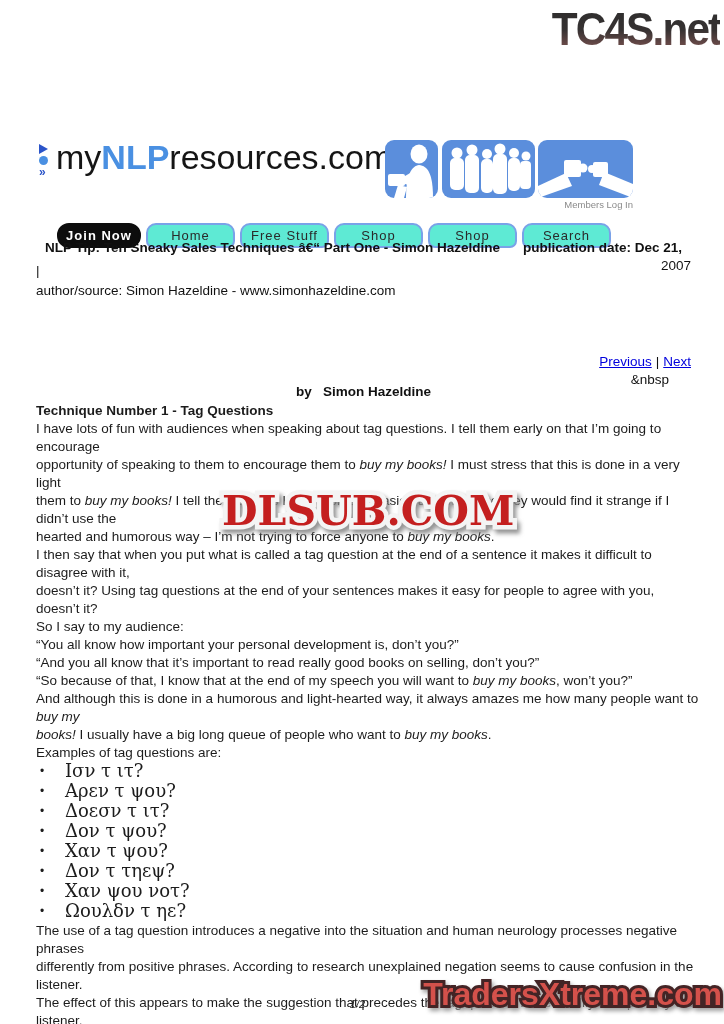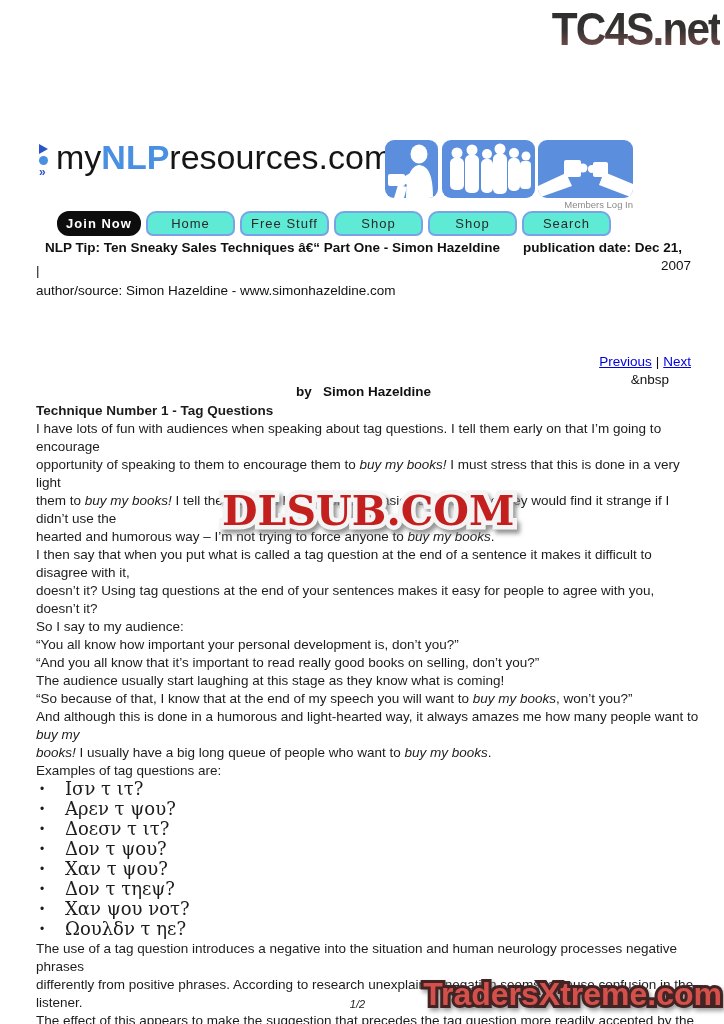--- a/index.html
+++ b/index.html
@@ -21,21 +21,21 @@
   .brand-text .nlp { color:#4a90e2; font-weight:bold; }
   .tagline { position:absolute; left:42px; top:183px; font-size:15.5px; color:#3d3d3d; letter-spacing:0.2px; white-space:nowrap; }
   .tagline .sep { color:#4a90e2; font-weight:bold; margin:0 5px; }
 
   
   .tile { position:absolute; top:140px; height:58px; background:#5b8edc; border-radius:9px; overflow:hidden; }
   .tile svg { display:block; width:100%; height:100%; }
   .members { position:absolute; top:199px; left:538px; width:95px; text-align:right; font-size:9.5px; color:#8a8a8a; }
 
   
-  .nav { position:absolute; left:57px; top:211px; height:25px; display:flex; gap:5px; }
+  .nav { position:absolute; left:57px; top:223px; height:25px; display:flex; gap:5px; }
   .tab { width:89px; height:25px; border:2px solid #7aa2e8; border-radius:10px 10px 7px 7px; background:#5eead4;
          font-size:13px; color:#2a2a2a; letter-spacing:1px; text-align:center; line-height:21px; text-decoration:none; display:block; }
   .tab.active { width:84px; background:#0d0d0d; border-color:#0d0d0d; color:#fff; font-weight:bold; border-radius:12px; }
 
   
   .titleblock { position:absolute; left:36px; top:239px; width:655px; font-size:13.5px; line-height:18px; color:#111; }
   .titleblock .l1 { text-align:center; white-space:nowrap; }
   .titleblock .l2 { text-align:right; }
   .titleblock b { font-weight:bold; }
   .titleblock .pub { margin-left:23px; font-weight:bold; }
@@ -151,21 +151,20 @@
     <div>
         <div class="t-line"><span>I have lots of fun with audiences when speaking about tag questions. I tell them early on that I’m going to encourage</span></div>
         <div class="t-line"><span>opportunity of speaking to them to encourage them to </span><em>buy my books!</em><span> I must stress that this is done in a very light</span></div>
         <div class="t-line"><span>them to </span><em>buy my books!</em><span> I tell them that as I speak on persuasion and influence they would find it strange if I didn’t use the</span></div>
         <div class="t-line"><span>hearted and humorous way – I’m not trying to force anyone to </span><em>buy my books</em><span>.</span></div>
         <div class="t-line"><span>I then say that when you put what is called a tag question at the end of a sentence it makes it difficult to disagree with it,</span></div>
         <div class="t-line"><span>doesn’t it? Using tag questions at the end of your sentences makes it easy for people to agree with you, doesn’t it?</span></div>
         <div class="t-line"><span>So I say to my audience:</span></div>
         <div class="t-line"><span>“You all know how important your personal development is, don’t you?”</span></div>
         <div class="t-line"><span>“And you all know that it’s important to read really good books on selling, don’t you?”</span></div>
-        <div class="t-line"><span>The audience usually start laughing at this stage as they know what is coming!</span></div>
         <div class="t-line"><span>“So because of that, I know that at the end of my speech you will want to </span><em>buy my books</em><span>, won’t you?”</span></div>
         <div class="t-line"><span>And although this is done in a humorous and light-hearted way, it always amazes me how many people want to </span><em>buy my</em></div>
         <div class="t-line"><em>books!</em><span> I usually have a big long queue of people who want to </span><em>buy my books</em><span>.</span></div>
         <div class="t-line"><span>Examples of tag questions are:</span></div>
         <div class="bullet-row"><span class="bullet-dot">•</span><span class="greek">Ισν τ ιτ?</span></div>
         <div class="bullet-row"><span class="bullet-dot">•</span><span class="greek">Αρεν τ ψου?</span></div>
         <div class="bullet-row"><span class="bullet-dot">•</span><span class="greek">Δοεσν τ ιτ?</span></div>
         <div class="bullet-row"><span class="bullet-dot">•</span><span class="greek">Δον τ ψου?</span></div>
         <div class="bullet-row"><span class="bullet-dot">•</span><span class="greek">Χαν τ ψου?</span></div>
         <div class="bullet-row"><span class="bullet-dot">•</span><span class="greek">Δον τ τηεψ?</span></div>

